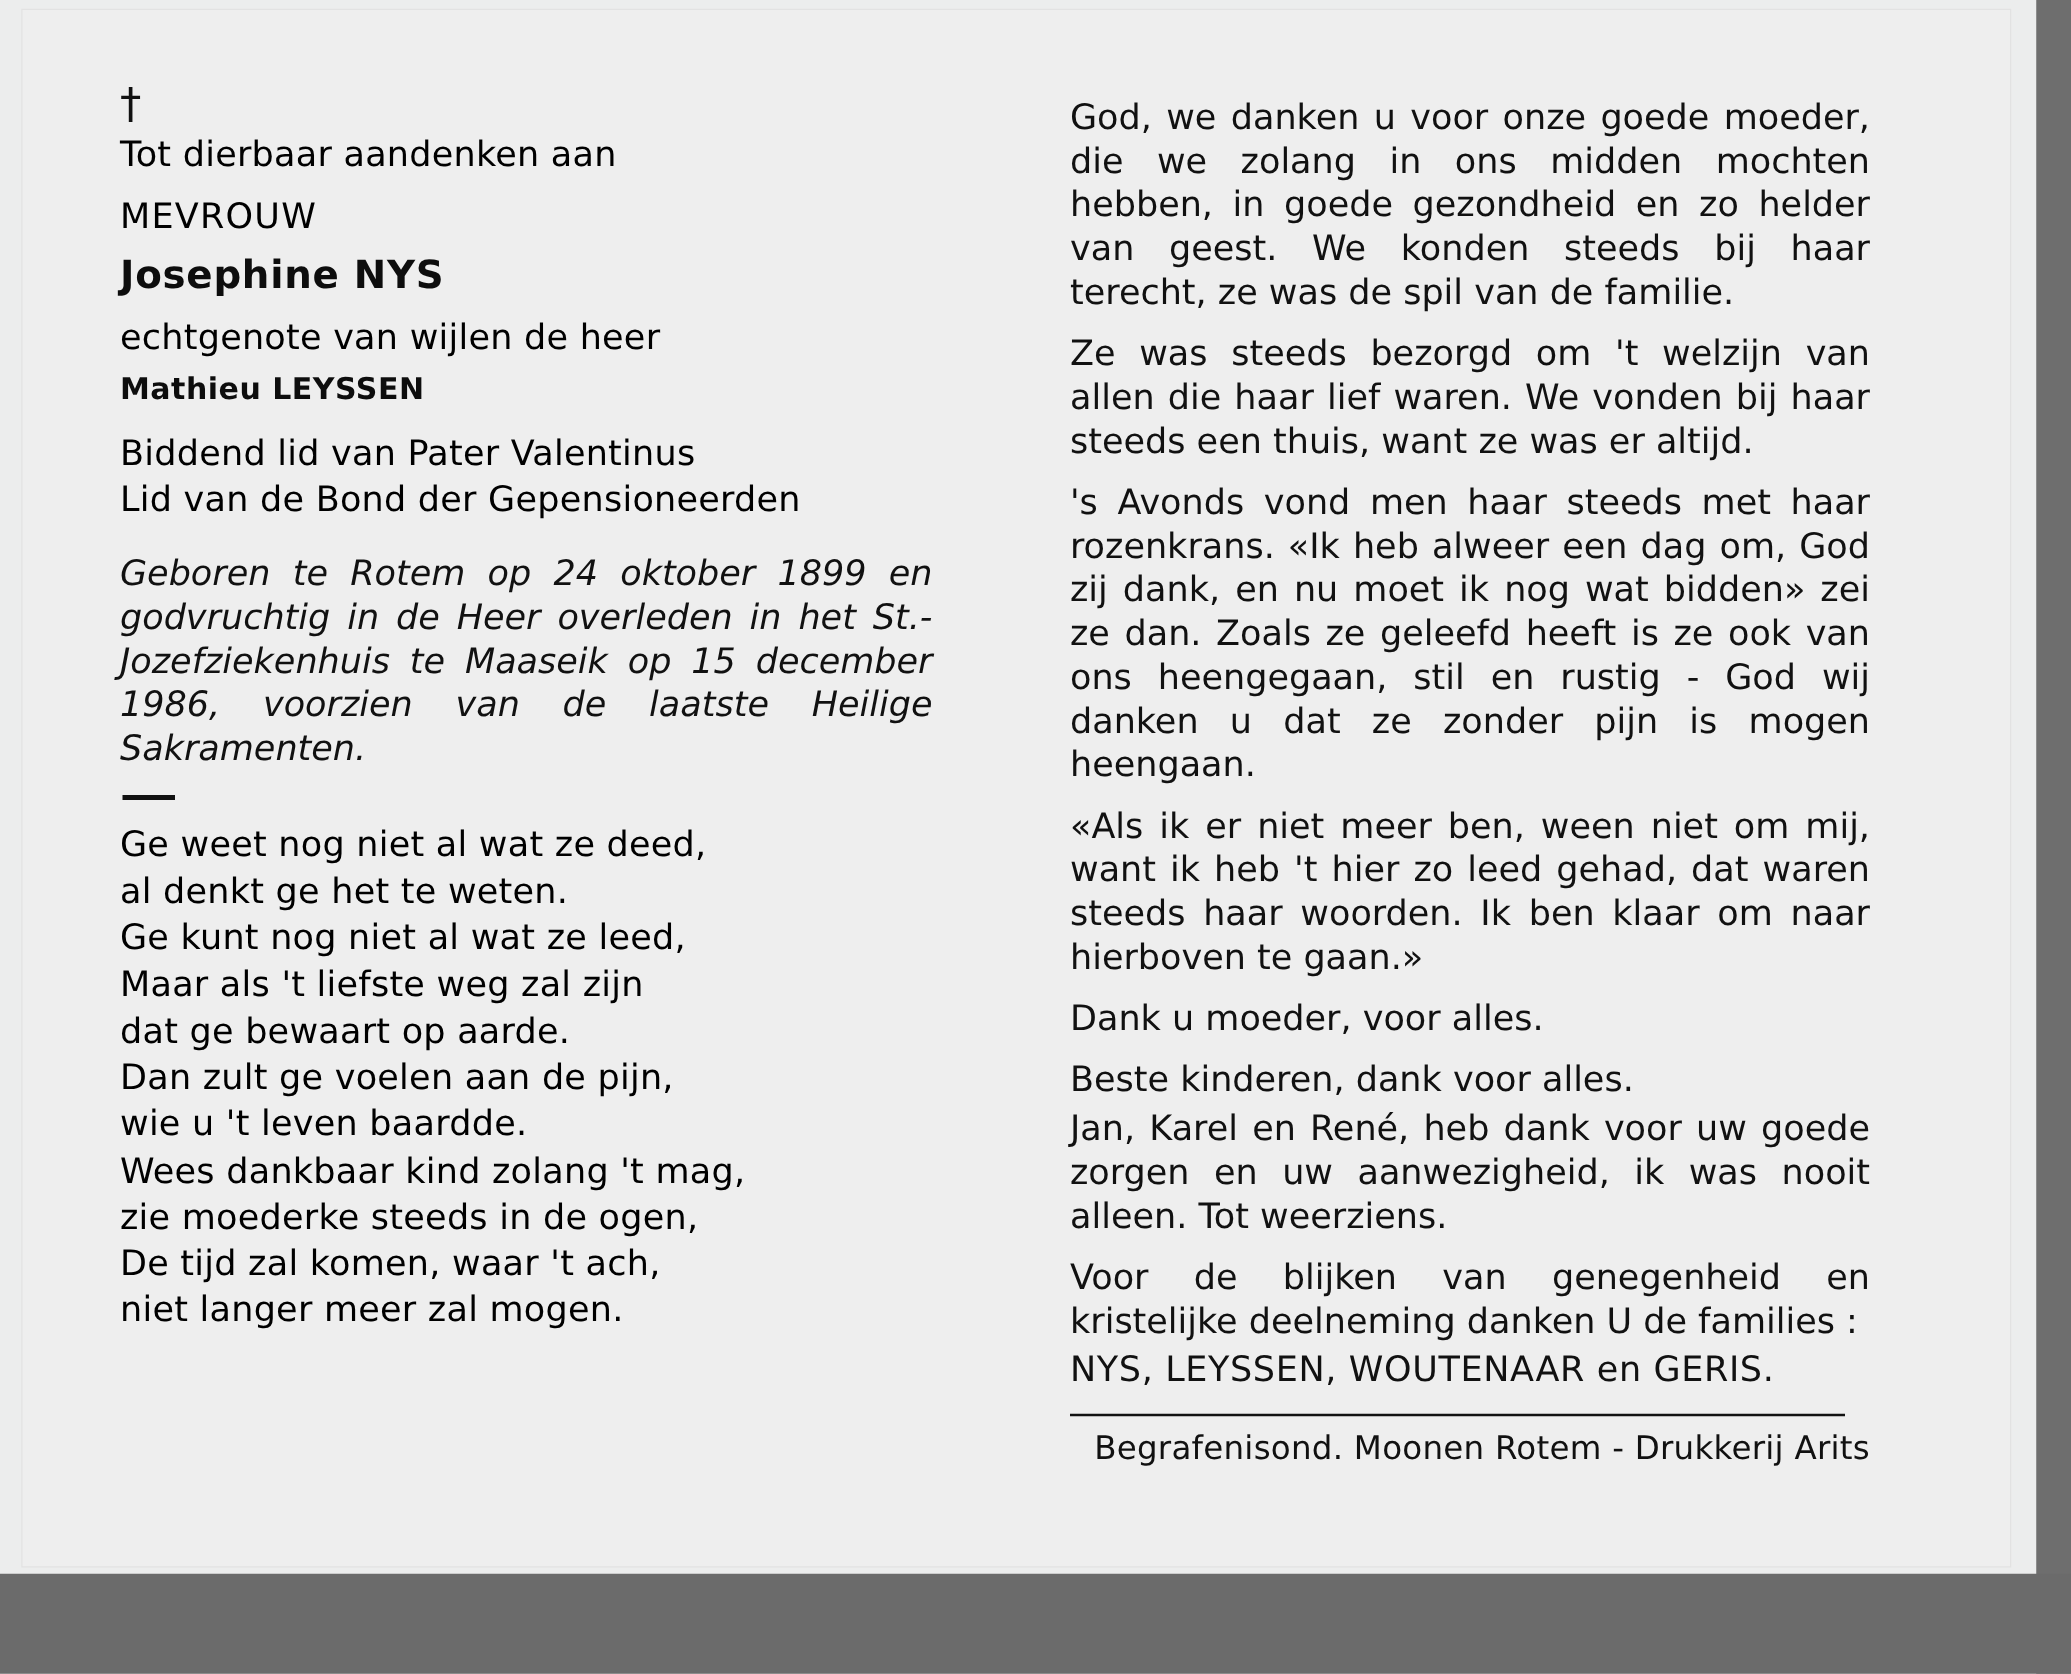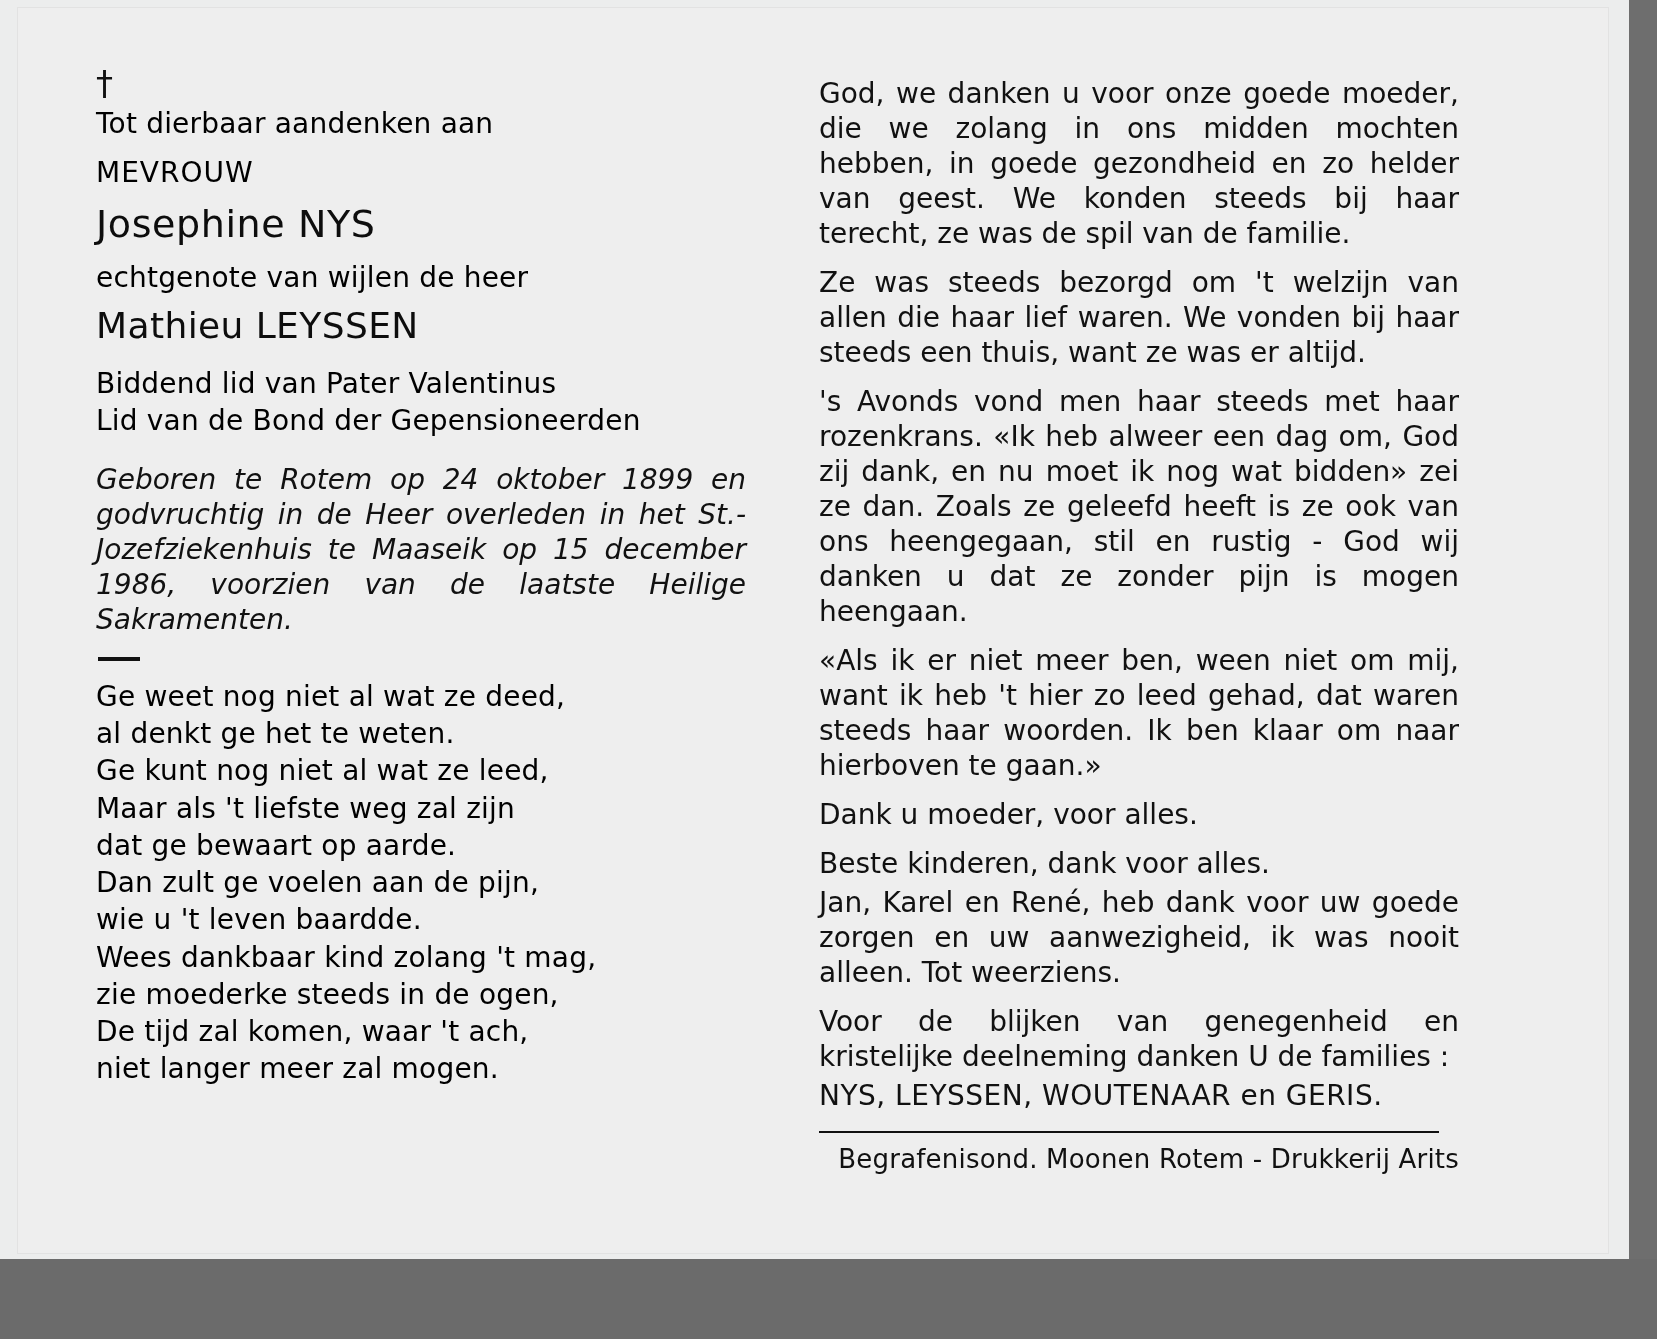--- a/index.html
+++ b/index.html
@@ -47,49 +47,49 @@
     width: 1590px; height: 1245px;
   }
   .col-left {
     position: absolute;
     left: 78px;
     top: 60px;
     width: 650px;
   }
   .col-right {
     position: absolute;
-    left: 801px;
+    left: 838px;
     top: 68px;
     width: 640px;
   }
   .cross {
     font-size: 34px;
     line-height: 30px;
     color: #111;
     margin-bottom: 8px;
     font-family: "DejaVu Sans", sans-serif;
   }
   .ln {
     font-size: 28px;
     line-height: 35px;
     color: #000000;
     margin: 0 0 5px 0;
     letter-spacing: 0.2px;
   }
   .ln.small-gap { margin-bottom: 2px; }
   .name-main {
-    font-size: 38px;
-    font-weight: normal;
+    font-size: 31px;
+    font-weight: bold;
     letter-spacing: 0.6px;
     margin: 12px 0 14px 0;
     color: #0d0d0d;
   }
   .spouse-name {
-    font-size: 36px;
-    font-weight: normal;
+    font-size: 24px;
+    font-weight: bold;
     letter-spacing: 0.4px;
     margin: 10px 0 12px 0;
     color: #0d0d0d;
   }
   .mevrouw {
     font-size: 28px;
     letter-spacing: 1px;
     margin-top: 14px;
   }
   .para {

